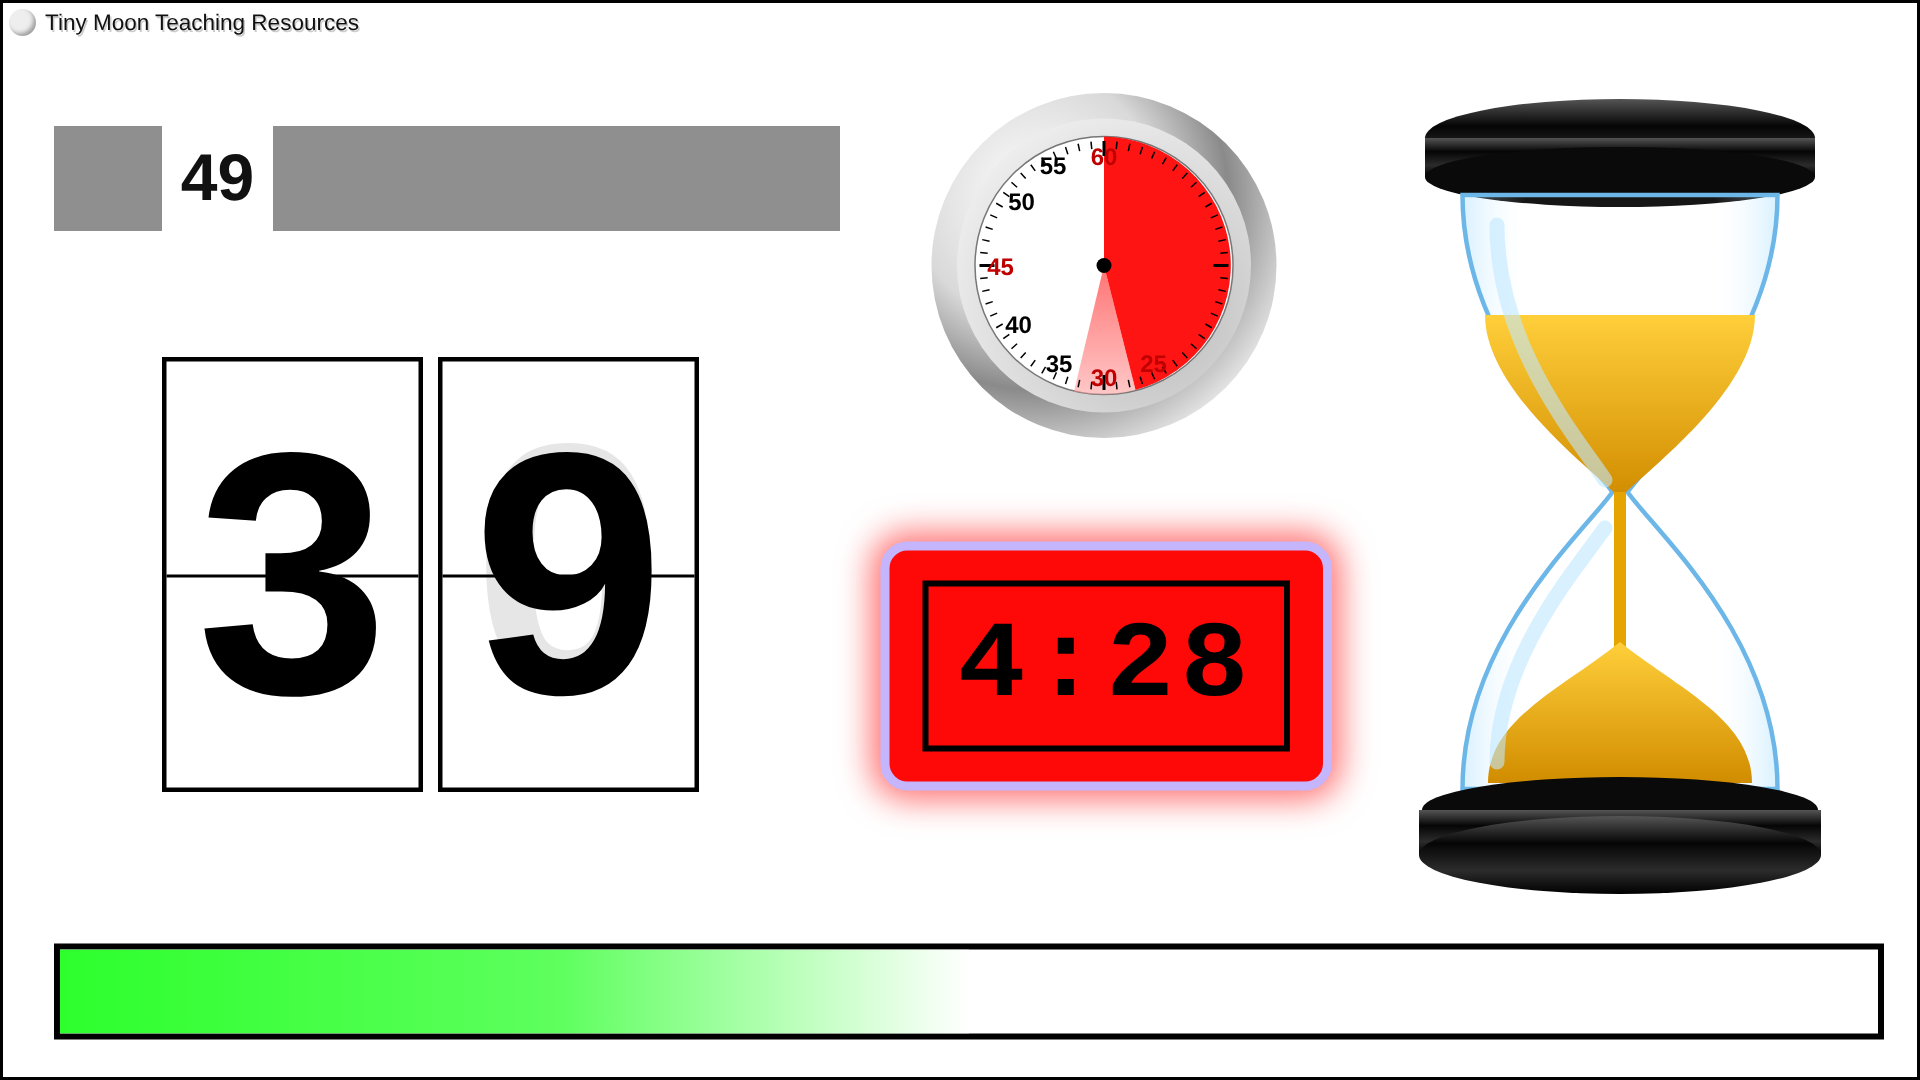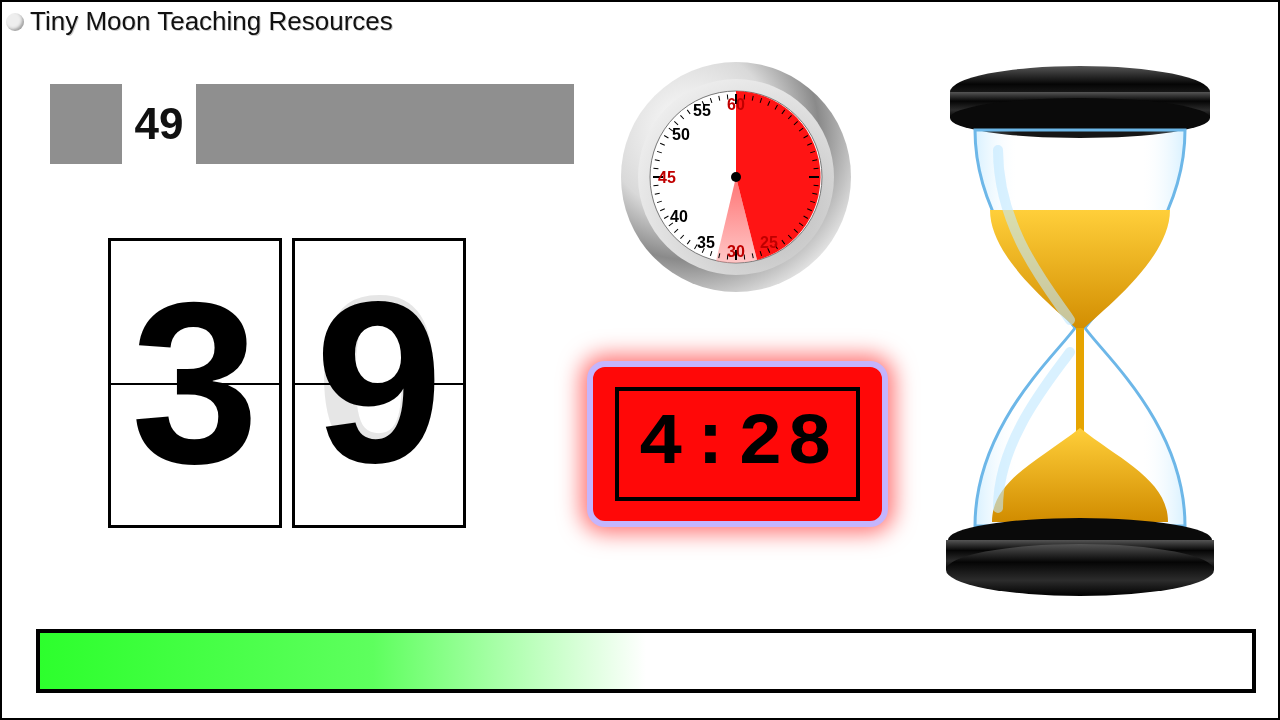--- a/index.html
+++ b/index.html
@@ -1,22 +1,22 @@
 <!DOCTYPE html>
 <html><head>
 <meta charset="utf-8">
 <style>
   html,body{margin:0;padding:0;width:1280px;height:720px;background:#000;font-family:Arial,Helvetica,sans-serif;overflow:hidden}
   .stage{position:absolute;left:2px;top:2px;width:1276px;height:716px;background:#fff}
   
   .hdr{position:absolute;left:4px;top:4px;display:flex;align-items:center;gap:6px}
   .hdr .moon{width:18px;height:18px;border-radius:50%;background:radial-gradient(circle at 35% 35%,#eee 0 55%,#bbb 100%);box-shadow:inset -2px -2px 3px rgba(0,0,0,.25)}
-  .hdr .ttl{font-size:26px;color:#111;text-shadow:1px 1px 0 #ccc}
-  
-  .strip{position:absolute;left:48px;top:82px;height:80px;display:flex;align-items:stretch}
+  .hdr .ttl{font-size:15px;color:#111;text-shadow:1px 1px 0 #ccc}
+  
+  .strip{position:absolute;left:34px;top:82px;height:70px;display:flex;align-items:stretch}
   .strip .g1{width:72px;background:#8f8f8f}
   .strip .num{width:74px;background:#fff;display:flex;align-items:center;justify-content:center;font-weight:900;font-size:44px;color:#111}
   .strip .g2{width:378px;background:#8f8f8f}
   
   .flip{position:absolute;left:106px;top:236px;display:flex;gap:10px}
   .card{position:relative;width:168px;height:284px;border:3px solid #000;background:#fff;display:flex;align-items:center;justify-content:center}
   .card .mid{position:absolute;left:0;right:0;top:50%;height:0;border-top:2px solid #000}
   .card .ghost{position:absolute;inset:0;display:flex;align-items:center;justify-content:center;font:900 230px/1 Arial;color:#e6e6e6;transform:translateY(-6px)}
   .card .digit{position:relative;font:900 230px/1 Arial;color:#000}
   

